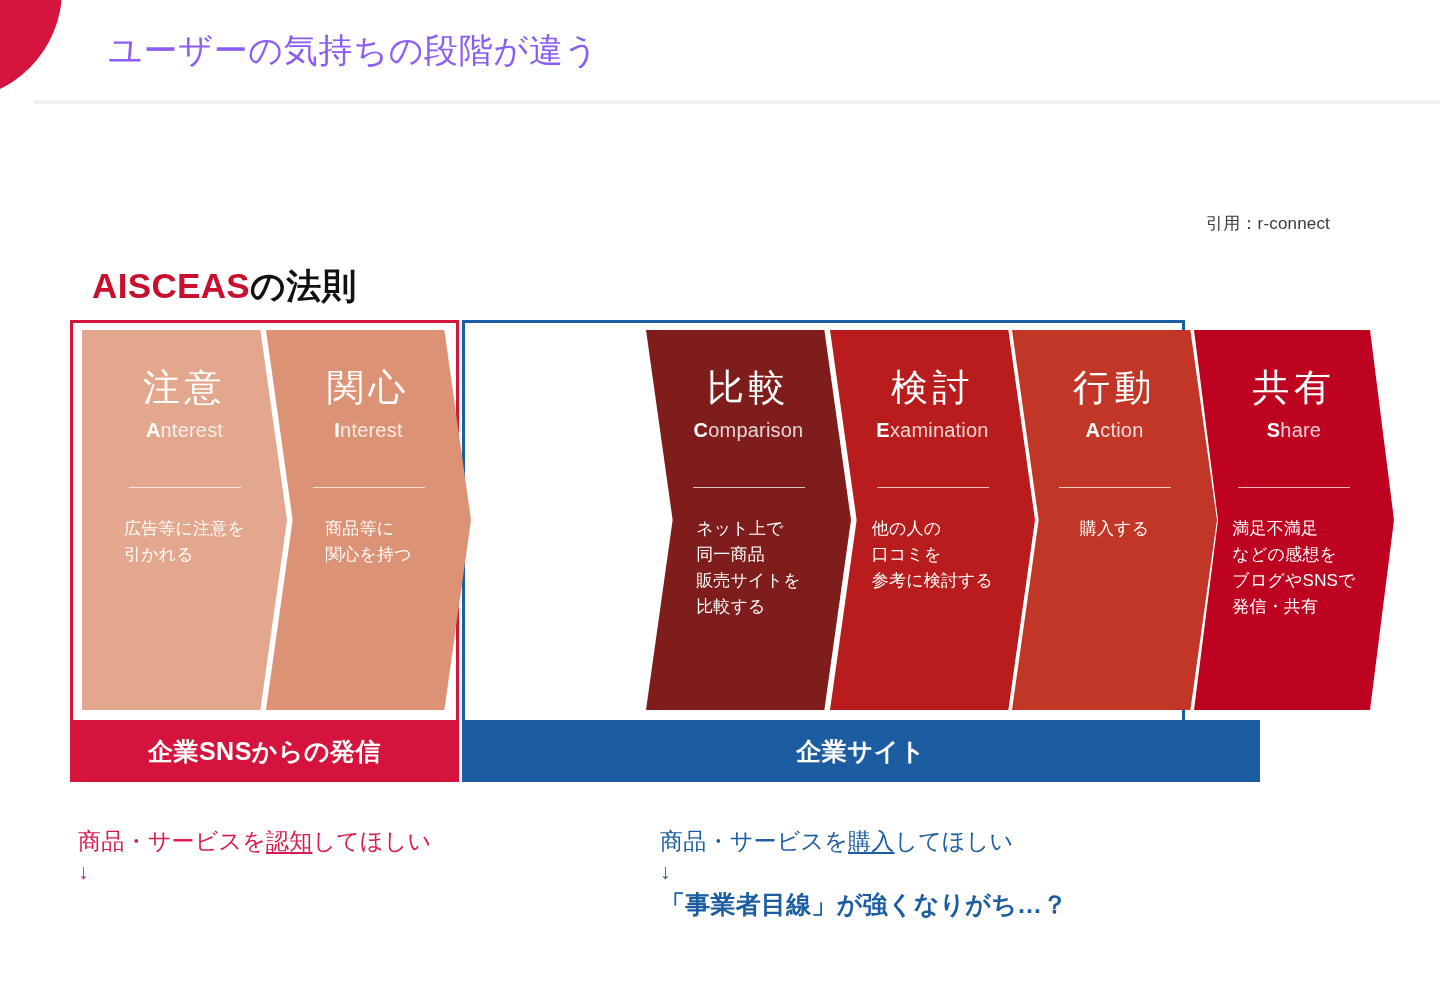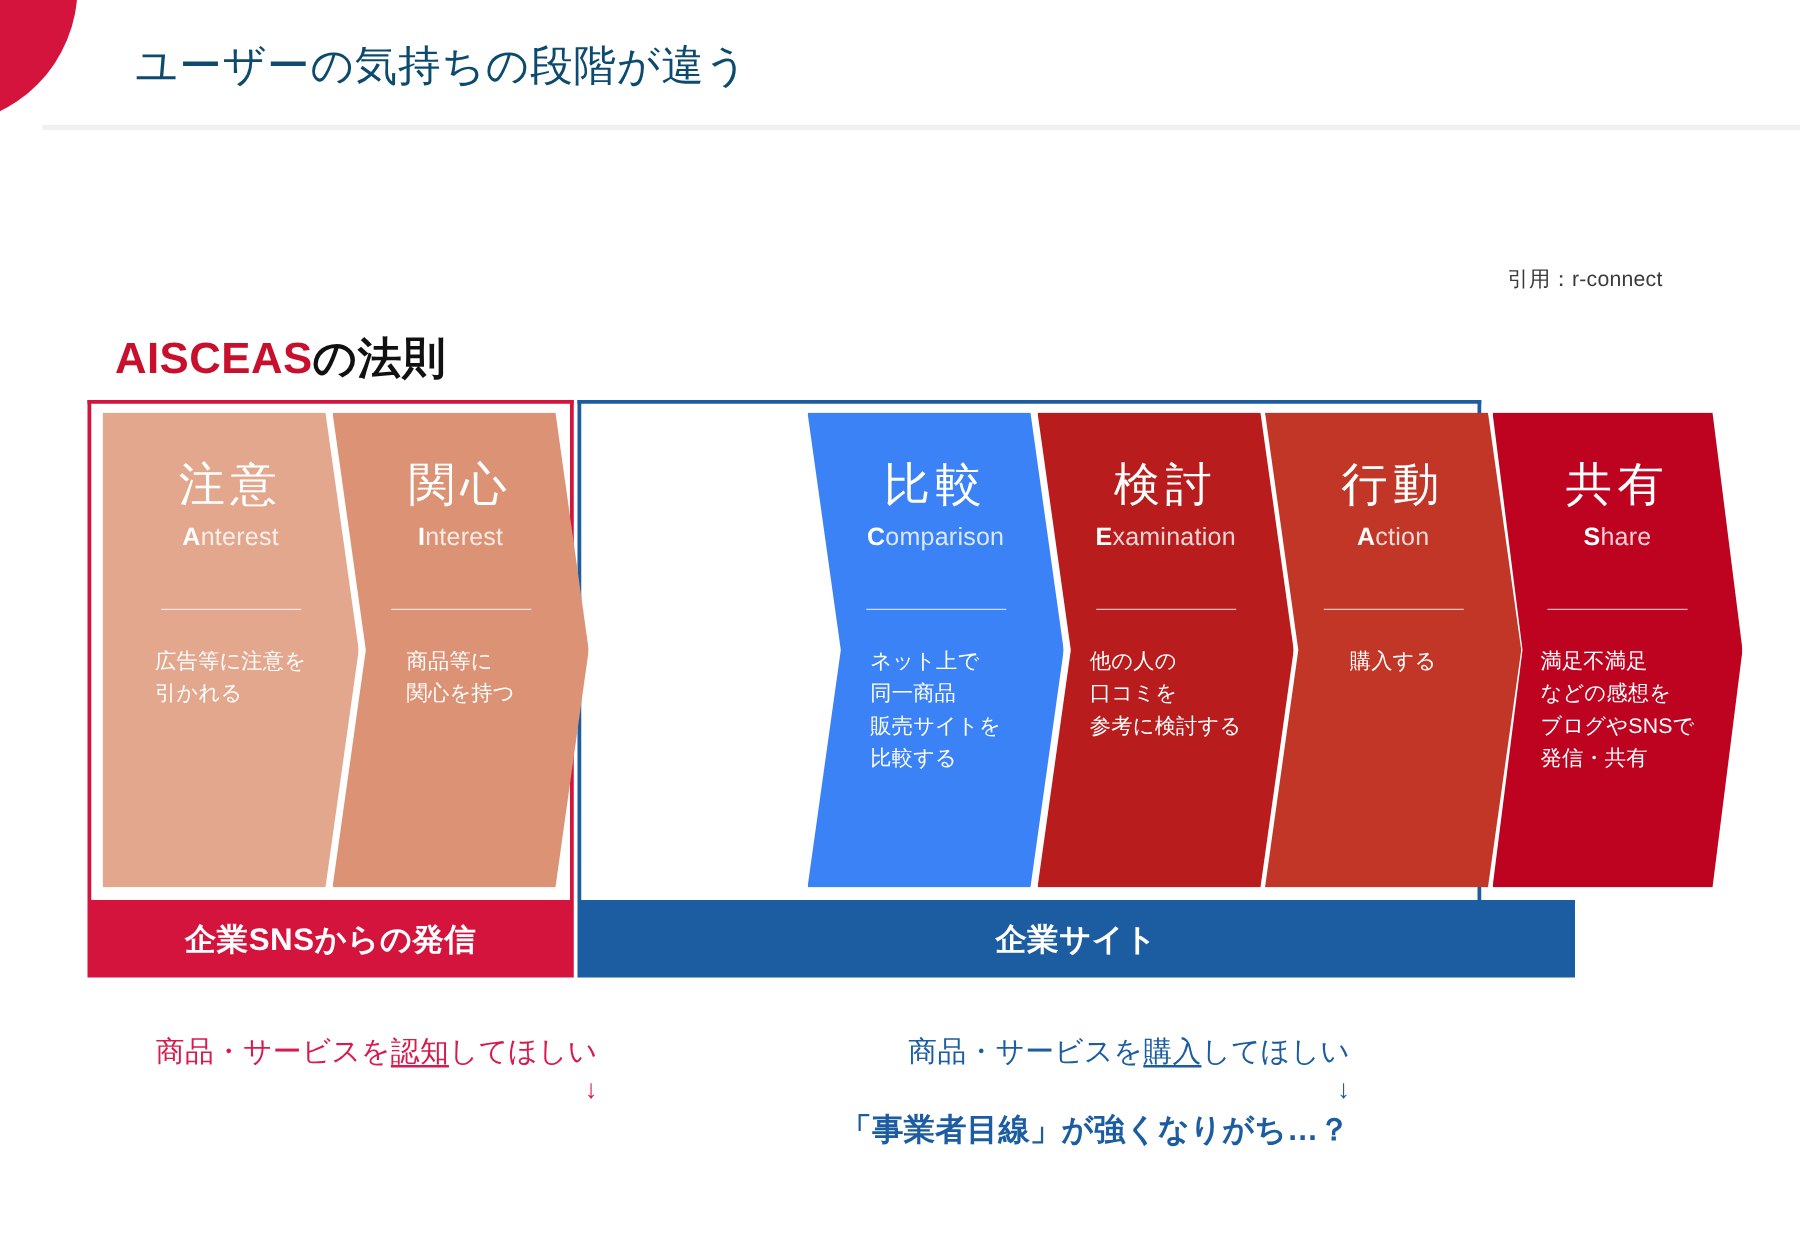--- a/index.html
+++ b/index.html
@@ -16,22 +16,22 @@
   .corner-deco{
     position:absolute;left:-62px;top:-62px;width:124px;height:162px;
     background:#D4143C;border-radius:0 0 110px 0;
   }
   .header-rule{
     position:absolute;left:34px;top:100px;width:1406px;height:4px;
     background:#f0f0f3;
   }
   .page-title{
     position:absolute;left:108px;top:30px;
-    font-size:34px;line-height:46px;color:#0c4a6e;
-    letter-spacing:.02em;font-weight:400;white-space:nowrap;
+    font-size:34px;line-height:46px;color:#8b5cf6;
+    letter-spacing:.02em;font-weight:400;white-space:nowrap;font-family:Liberation Mono, monospace;
   }
 
   
   .citation{
     position:absolute;right:110px;top:212px;
     font-size:17px;color:#3a3a3a;letter-spacing:.01em;white-space:nowrap;
   }
 
   
   .law-heading{
@@ -101,21 +101,21 @@
   .s0 .divider{margin-top:44px;}
   .s4 .desc,.s5 .desc{margin-top:28px;}
 
   
   .d1{margin-top:52px;}
   .d2{margin-top:38px;}
   .d3{margin-top:28px;}
   .d4{margin-top:52px;}
 
   
-  .caption{position:absolute;text-align:right;}
+  .caption{position:absolute;text-align:left;}
   .caption .line1{font-size:23px;line-height:34px;letter-spacing:.01em;white-space:nowrap;}
   .caption .arrow{font-size:21px;line-height:28px;}
   .caption .line2{font-size:25px;font-weight:bold;line-height:36px;letter-spacing:.01em;white-space:nowrap;}
   .caption u{text-decoration:underline;text-underline-offset:3px;}
   .cap-left{left:78px;top:824px;width:400px;color:#D81A4C;}
   .cap-right{left:660px;top:824px;width:420px;color:#1B5DA0;}
 </style>
 </head>
 <body>
 
@@ -152,21 +152,21 @@
       <div class="jp">関心</div>
       <div class="en"><b>I</b><span>nterest</span></div>
       <div class="divider"></div>
       <div class="desc d1">
         <div>商品等に</div>
         <div>関心を持つ</div>
       </div>
     </div>
 
 
-    <div class="step s3" style="background:#3b82f6">
+    <div class="step s3" style="background:#7f1d1d">
       <div class="jp">比較</div>
       <div class="en"><b>C</b><span>omparison</span></div>
       <div class="divider"></div>
       <div class="desc d3">
         <div>ネット上で</div>
         <div>同一商品</div>
         <div>販売サイトを</div>
         <div>比較する</div>
       </div>
     </div>

